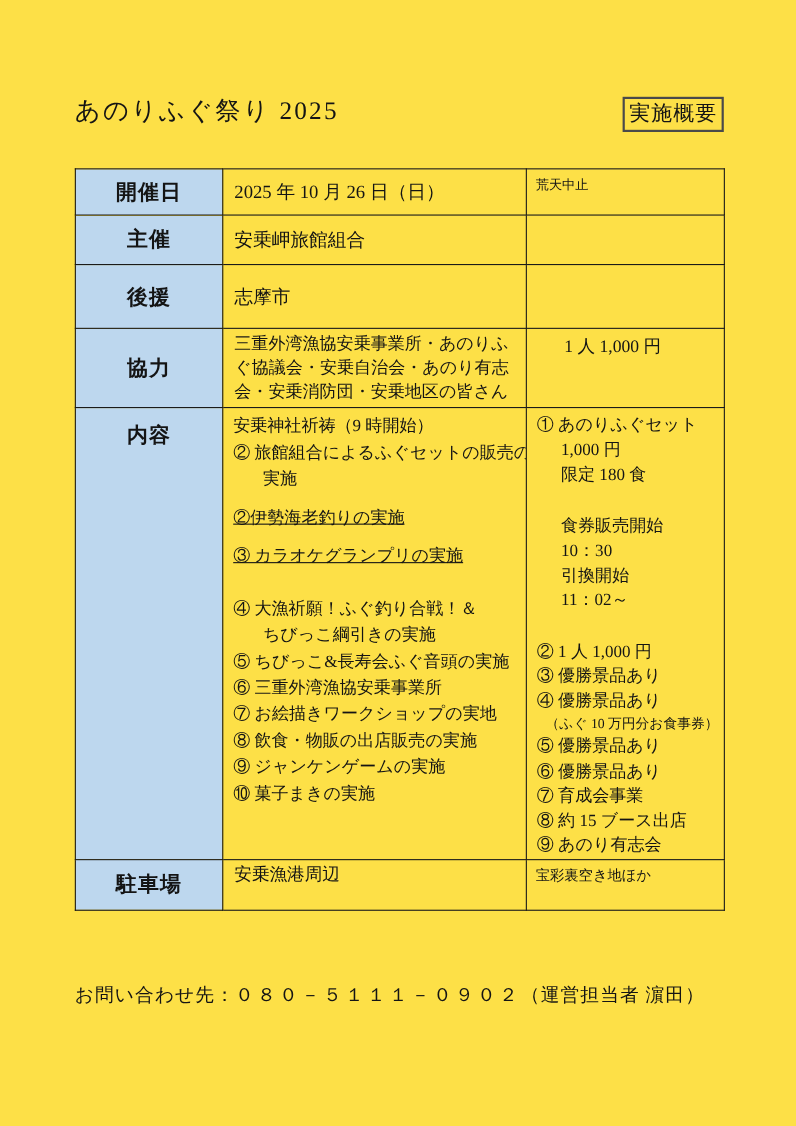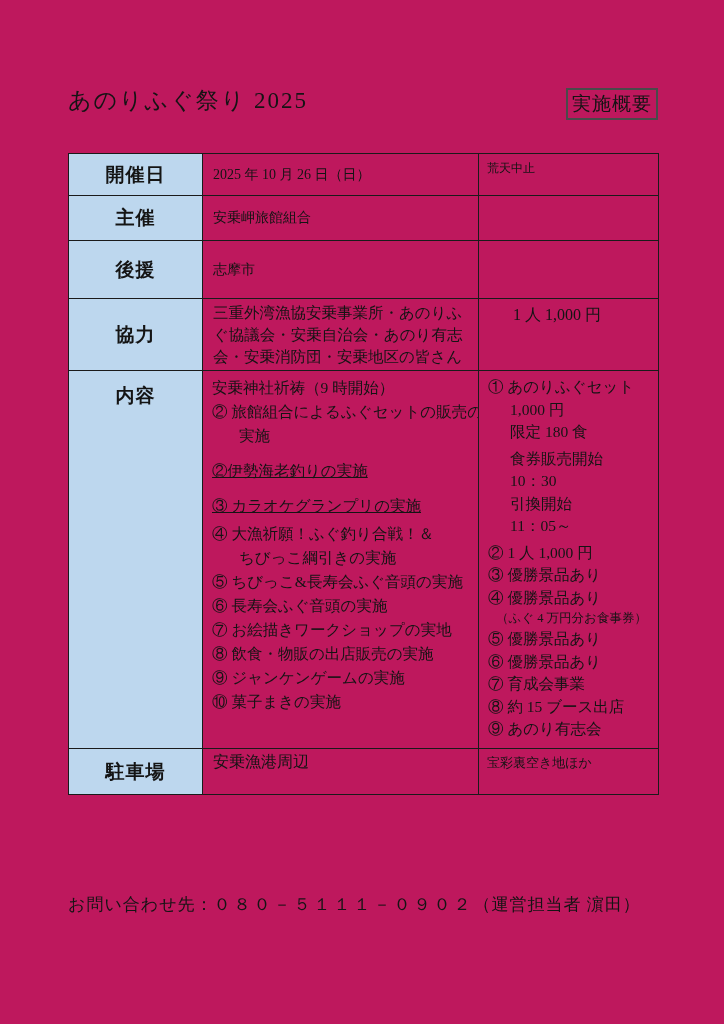--- a/index.html
+++ b/index.html
@@ -1,48 +1,48 @@
 <!DOCTYPE html>
 <html lang="ja"><head>
 <meta charset="utf-8">
 <style>
   html,body{margin:0;padding:0;background:#ffffff;}
   body{
     width:724px;height:1024px;
     font-family:"Liberation Serif","DejaVu Serif",serif;
     color:#141414;
   }
-  .page{position:relative;width:724px;height:1024px;background:#be185d;overflow:hidden;}
+  .page{position:relative;width:724px;height:1024px;background:#fde047;overflow:hidden;}
 
   
   .header-row{position:absolute;left:68px;top:86px;width:590px;display:flex;justify-content:space-between;align-items:flex-start;}
   .title{font-size:23px;font-weight:normal;letter-spacing:2px;margin:0;line-height:1.3;}
   .badge{border:2px solid #4a4a4a;font-size:19px;padding:2px 4px;line-height:1.25;letter-spacing:1px;margin-top:2px;}
 
   
   table.ovtable{position:absolute;left:68px;top:153px;width:590px;border-collapse:collapse;table-layout:fixed;}
   .ovtable th,.ovtable td{border:1px solid #1a1a1a;overflow:hidden;box-sizing:border-box;}
   th.hd{background:#BDD7EE;font-size:19px;font-weight:bold;text-align:center;vertical-align:middle;letter-spacing:1px;}
-  td.bodycell{font-size:14px;padding:2px 10px;vertical-align:middle;text-align:left;}
+  td.bodycell{font-size:17px;padding:2px 10px;vertical-align:middle;text-align:left;}
   td.notecell{font-size:12px;padding:6px 8px 2px 8px;vertical-align:top;text-align:left;}
 
   tr.r0{height:42px;padding-left:44px;} tr.r1{height:43px;} tr.r2{height:45px;} tr.r3{height:45px;}
   tr.r4{height:58px;} tr.r5{height:67px;} tr.r6{height:378px;} tr.r7{height:46px;}
 
   tr.r5 td.bodycell{font-size:15.5px;line-height:22px;vertical-align:top;padding-top:3px;}
   tr.r5 td.notecell{font-size:16px;padding-left:34px;}
 
   tr.r6 th.hd{vertical-align:top;padding-top:12px;}
   td.content-left,td.content-right{vertical-align:top;padding:5px 4px 0 9px;font-size:15.5px;}
   .content-left .line{line-height:24px;white-space:nowrap;}
   .content-right .line{line-height:22.5px;white-space:nowrap;font-size:15.5px;}
   .content-left .ind{padding-left:27px;}
   .content-right .ind{padding-left:22px;}
   .gap{margin-top:11px;text-decoration:underline;}
-  .gapsm{margin-top:4px;}
+  .gapsm{margin-top:24px;}
   .content-right .sub{padding-left:8px;font-size:12.5px;line-height:19px;}
 
   tr.r7 td.bodycell{vertical-align:top;padding-top:3px;font-size:16px;}
   tr.r7 td.notecell{font-size:13px;padding-top:5px;}
 
   
   .contact{position:absolute;left:68px;top:876px;font-size:17px;letter-spacing:1px;}
   .contact .phone{letter-spacing:3px;}
 </style>
 </head>
@@ -86,38 +86,38 @@
         <th class="hd">内容</th>
         <td class="content-left">
             <div class="line">安乗神社祈祷（9 時開始）</div>
             <div class="line">② 旅館組合によるふぐセットの販売の</div>
             <div class="line ind">実施</div>
             <div class="line gap">②伊勢海老釣りの実施</div>
             <div class="line gap">③ カラオケグランプリの実施</div>
             <div class="line gapsm">④ 大漁祈願！ふぐ釣り合戦！＆</div>
             <div class="line ind">ちびっこ綱引きの実施</div>
             <div class="line">⑤ ちびっこ&amp;長寿会ふぐ音頭の実施</div>
-            <div class="line">⑥ 長寿会ふぐ音頭の実施</div>
+            <div class="line">⑥ 三重外湾漁協安乗事業所</div>
             <div class="line">⑦ お絵描きワークショップの実地</div>
             <div class="line">⑧ 飲食・物販の出店販売の実施</div>
             <div class="line">⑨ ジャンケンゲームの実施</div>
             <div class="line">⑩ 菓子まきの実施</div>
           </td>
         <td class="content-right">
             <div class="line">① あのりふぐセット</div>
             <div class="line ind">1,000 円</div>
             <div class="line ind">限定 180 食</div>
             <div class="line ind gapsm">食券販売開始</div>
             <div class="line ind">10：30</div>
             <div class="line ind">引換開始</div>
-            <div class="line ind">11：05～</div>
+            <div class="line ind">11：02～</div>
             <div class="line gapsm">② 1 人 1,000 円</div>
             <div class="line">③ 優勝景品あり</div>
             <div class="line">④ 優勝景品あり</div>
-            <div class="line sub">（ふぐ 4 万円分お食事券）</div>
+            <div class="line sub">（ふぐ 10 万円分お食事券）</div>
             <div class="line">⑤ 優勝景品あり</div>
             <div class="line">⑥ 優勝景品あり</div>
             <div class="line">⑦ 育成会事業</div>
             <div class="line">⑧ 約 15 ブース出店</div>
             <div class="line">⑨ あのり有志会</div>
           </td>
       </tr>
       <tr class="r7">
         <th class="hd">駐車場</th>
         <td class="bodycell">安乗漁港周辺</td>

